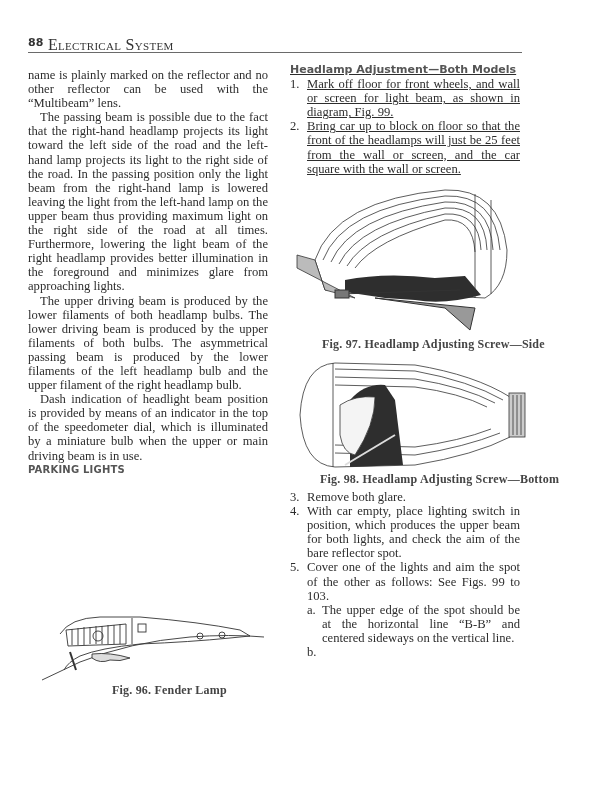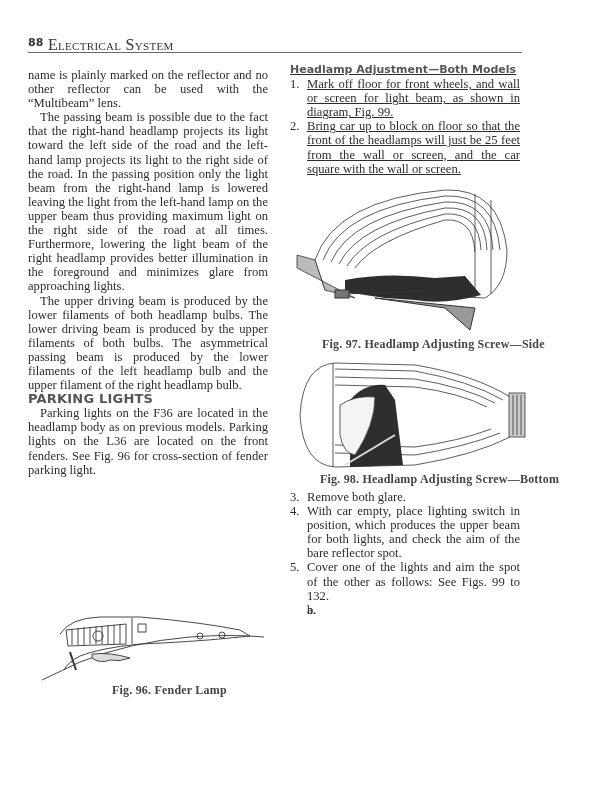--- a/index.html
+++ b/index.html
@@ -6,21 +6,21 @@
   body { width: 612px; height: 792px; position: relative; overflow: hidden; color: #2a2a2a; }
   .page { position: absolute; left: 0; top: 0; width: 612px; height: 792px; }
   .running-head { position: absolute; left: 28px; top: 36px; width: 494px; height: 16px; border-bottom: 1px solid #6a6a6a; }
   .page-number { position: absolute; left: 0; top: 0; font-family: "DejaVu Sans", sans-serif; font-weight: bold; font-size: 11px; color: #333; }
   .section-title { position: absolute; left: 20px; top: 0; font-family: "Liberation Serif", serif; font-size: 16px; font-variant: small-caps; letter-spacing: 0.3px; color: #333; }
   .col { position: absolute; font-family: "Liberation Serif", serif; font-size: 12.6px; line-height: 14.1px; color: #2d2d2d; text-align: justify; }
   .col-left { left: 28px; top: 68px; width: 240px; }
   .col-right { left: 290px; top: 63px; width: 230px; text-decoration: underline; }
   .col p { margin: 0; }
   .indent { text-indent: 12px; }
-  .subhead { font-family: "DejaVu Sans", sans-serif; font-weight: bold; font-size: 13px; color: #555; margin: 6px 0 0 0; letter-spacing: 0.2px; }
+  .subhead { font-family: "DejaVu Sans", sans-serif; font-weight: bold; font-size: 10px; color: #555; margin: 6px 0 0 0; letter-spacing: 0.2px; }
   .subhead-right { font-family: "DejaVu Sans", sans-serif; font-weight: bold; font-size: 11px; color: #555; margin: 0 0 1px 0; }
   .olist { margin: 0; padding: 0; list-style: none; }
   .olist li { position: relative; padding-left: 17px; }
   .olist li .num { position: absolute; left: 0; top: 0; }
   .sublist { margin: 0; padding: 0; list-style: none; }
   .sublist li { position: relative; padding-left: 32px; }
   .sublist li .num { position: absolute; left: 17px; top: 0; }
   .figure { position: absolute; }
   .caption { position: absolute; font-family: "Liberation Serif", serif; font-weight: bold; font-size: 12px; color: #444; white-space: nowrap; letter-spacing: 0.2px; }
   .fig96 { left: 40px; top: 612px; width: 225px; height: 80px; }
@@ -39,22 +39,22 @@
 
   <div class="running-head">
     <span class="page-number">88</span>
     <span class="section-title">Electrical System</span>
   </div>
 
   <div class="col col-left">
     <p>name is plainly marked on the reflector and no other reflector can be used with the “Multibeam” lens.</p>
     <p class="indent">The passing beam is possible due to the fact that the right-hand headlamp projects its light toward the left side of the road and the left-hand lamp projects its light to the right side of the road.  In the passing position only the light beam from the right-hand lamp is lowered leaving the light from the left-hand lamp on the upper beam thus providing maximum light on the right side of the road at all times.  Furthermore, lowering the light beam of the right headlamp provides better illumination in the foreground and minimizes glare from approaching lights.</p>
     <p class="indent">The upper driving beam is produced by the lower filaments of both headlamp bulbs. The lower driving beam is produced by the upper filaments of both bulbs.  The asymmetrical passing beam is produced by the lower filaments of the left headlamp bulb and the upper filament of the right headlamp bulb.</p>
+    <p class="indent">Dash indication of headlight beam position is provided by means of an indicator in the top of the speedometer dial, which is illuminated by a miniature bulb when the upper or main driving beam is in use.</p>
     <p class="subhead">PARKING LIGHTS</p>
-    <p class="indent">Parking lights on the F36 are located in the headlamp body as on previous models. Parking lights on the L36 are located on the front fenders.  See Fig. 96 for cross-section of fender parking light.</p>
   </div>
 
   <div class="figure fig96">
     <svg width="225" height="70" viewBox="0 0 225 70">
       <g fill="none" stroke="#333" stroke-width="0.9">
         <path d="M2 68 L40 50 Q90 30 150 25 Q190 22 224 25"></path>
         <path d="M20 22 Q30 6 60 5 L100 5 Q160 10 200 18 L210 24 L190 26 Q150 30 100 32 Q60 36 40 44 Q28 50 24 58"></path>
         <path d="M26 18 L86 12 L86 32 L28 34 Z"></path>
         <line x1="32" y1="17" x2="32" y2="33"></line>
           <line x1="38" y1="16" x2="38" y2="33"></line>
@@ -127,21 +127,21 @@
       <path d="M45 50 Q60 40 80 42 Q80 70 60 100 Q48 98 45 80 Z" fill="#f4f4f4" stroke="#333" stroke-width="0.8"></path>
       <line x1="50" y1="110" x2="100" y2="80" stroke="#ddd" stroke-width="2"></line>
     </svg>
   </div>
   <div class="caption fig98-cap">Fig. 98.    Headlamp Adjusting Screw—Bottom</div>
 
   <div class="col col-right2">
     <ol class="olist">
       <li><span class="num">3.</span><span>Remove both glare.</span></li>
       <li><span class="num">4.</span><span>With car empty, place lighting switch in position, which produces the upper beam for both lights, and check the aim of the bare reflector spot.</span></li>
-      <li><span class="num">5.</span><span>Cover one of the lights and aim the spot of the other as follows:  See Figs. 99 to 132.</span></li>
+      <li><span class="num">5.</span><span>Cover one of the lights and aim the spot of the other as follows:  See Figs. 99 to 103.</span></li>
     </ol>
     <ol class="sublist">
-      <li><span class="num">a.</span></li>
+      <li><span class="num">a.</span><span>The upper edge of the spot should be at the horizontal line “B-B” and centered sideways on the vertical line.</span></li>
       <li><span class="num">b.</span></li>
     </ol>
   </div>
 
 </div>
 
 </body></html>

